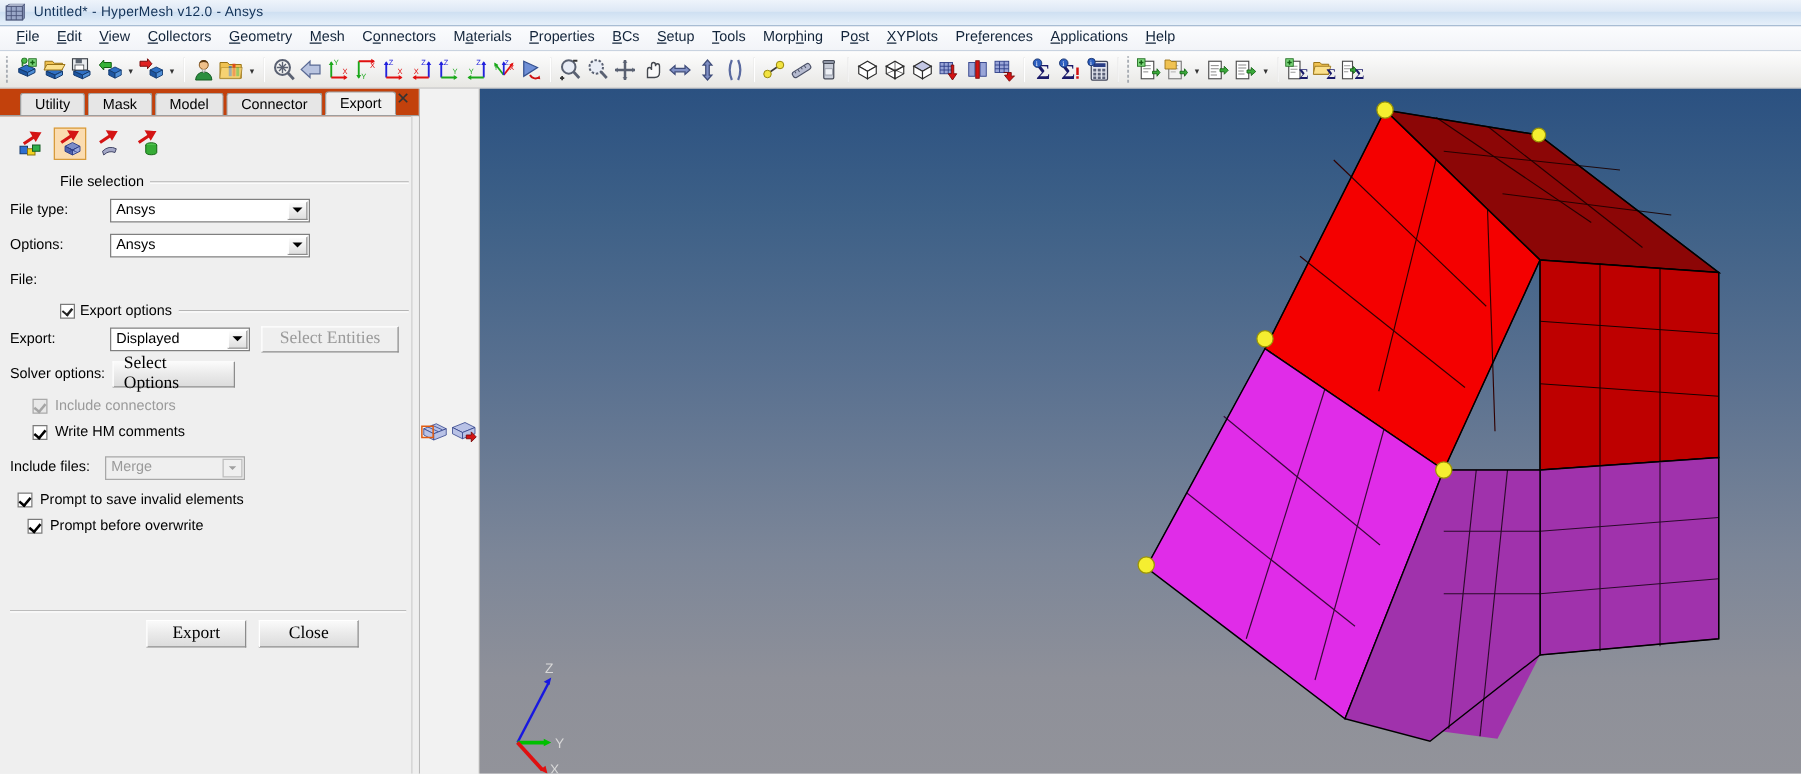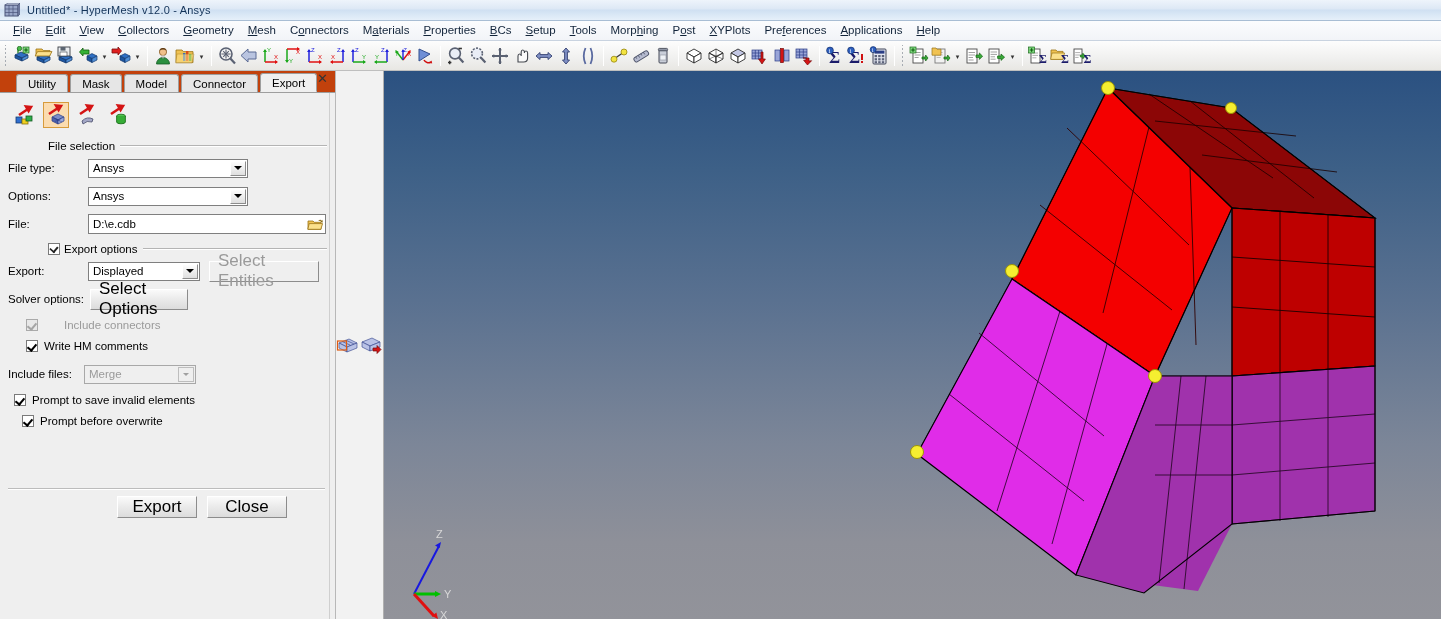--- a/index.html
+++ b/index.html
@@ -147,21 +147,21 @@
   }
   .grp-head .gl { padding-right: 5px; white-space: nowrap; }
   .grp-head .gline {
     flex: 1; height: 0;
     border-top: 1px solid #b4b4b4;
     border-bottom: 1px solid #ffffff;
   }
 
   .row { display: flex; align-items: center; height: 22px; margin-bottom: 6px; }
   .lbl { font-size: 11.5px; color: #000; white-space: nowrap; }
-  .lbl.dis { color: #9a9a9a; margin-left: 20px; }
+  .lbl.dis { color: #9a9a9a; }
 
   .combo {
     height: 19px; background: #fff;
     border: 1px solid #7f7f7f;
     display: flex; align-items: center;
     position: relative;
     font-size: 11.5px; color: #000;
     padding-left: 4px;
     cursor: default;
   }
@@ -198,23 +198,24 @@
     width: 16px; height: 15px;
     cursor: default;
   }
 
   .btn {
     height: 21px;
     background: linear-gradient(to bottom,#fafafa 0%,#eaeaea 50%,#dcdcdc 100%);
     border: 1px solid #8c8c8c;
     border-top-color: #ffffff; border-left-color: #ffffff;
     display: flex; align-items: center; justify-content: center;
-    font-size: 17px; color: #000;
+    font-size: 14px; color: #000;
     cursor: default;
     padding: 0 8px;
+    font-family: Liberation Serif, serif;
   }
   .btn.dis { color: #9a9a9a; background: #efefef; }
 
   .chk-row { display: flex; align-items: center; height: 18px; margin-bottom: 3px; }
   .chk {
     width: 12px; height: 12px;
     border: 1px solid #7a7a7a;
     background: #fff;
     margin-right: 6px;
     position: relative;
@@ -822,30 +823,20 @@
           <div class="combo" style="width:160px">
             <span>Ansys</span>
             <span class="cbtn">
                 <i class="caret"></i>
               </span>
           </div>
         </div>
 
         <div class="row">
           <span class="lbl" style="width:80px">File:</span>
-          <div class="txtfield" style="width:238px">
-            <span>D:\e.cdb</span>
-            <span class="folder-btn">
-              <svg width="16" height="15" viewBox="0 0 16 15">
-                <path d="M1 4 h5 l1.2 1.3 H14 v7 H1 Z" fill="#f0c252" stroke="#9a7417" stroke-width=".8"></path>
-                <path d="M2.2 6.6 H15.6 L13.8 12.3 H0.8 Z" fill="#fbe08c" stroke="#9a7417" stroke-width=".8"></path>
-                <path d="M11.4 3.4 q2.2 -1.4 3.4 .4 l.6 -1 l.4 2.6 l-2.6 -.4 l.9 -.7 q-.8 -1 -2.2 -.2 Z" fill="#8a6a12"></path>
-              </svg>
-            </span>
-          </div>
         </div>
       </div>
 
       <div class="grp" style="margin-top:8px">
         <div class="grp-head">
           <span class="chk half on" style="margin-right:4px"></span>
           <span class="gl">Export options</span>
           <span class="gline"></span>
         </div>
 

